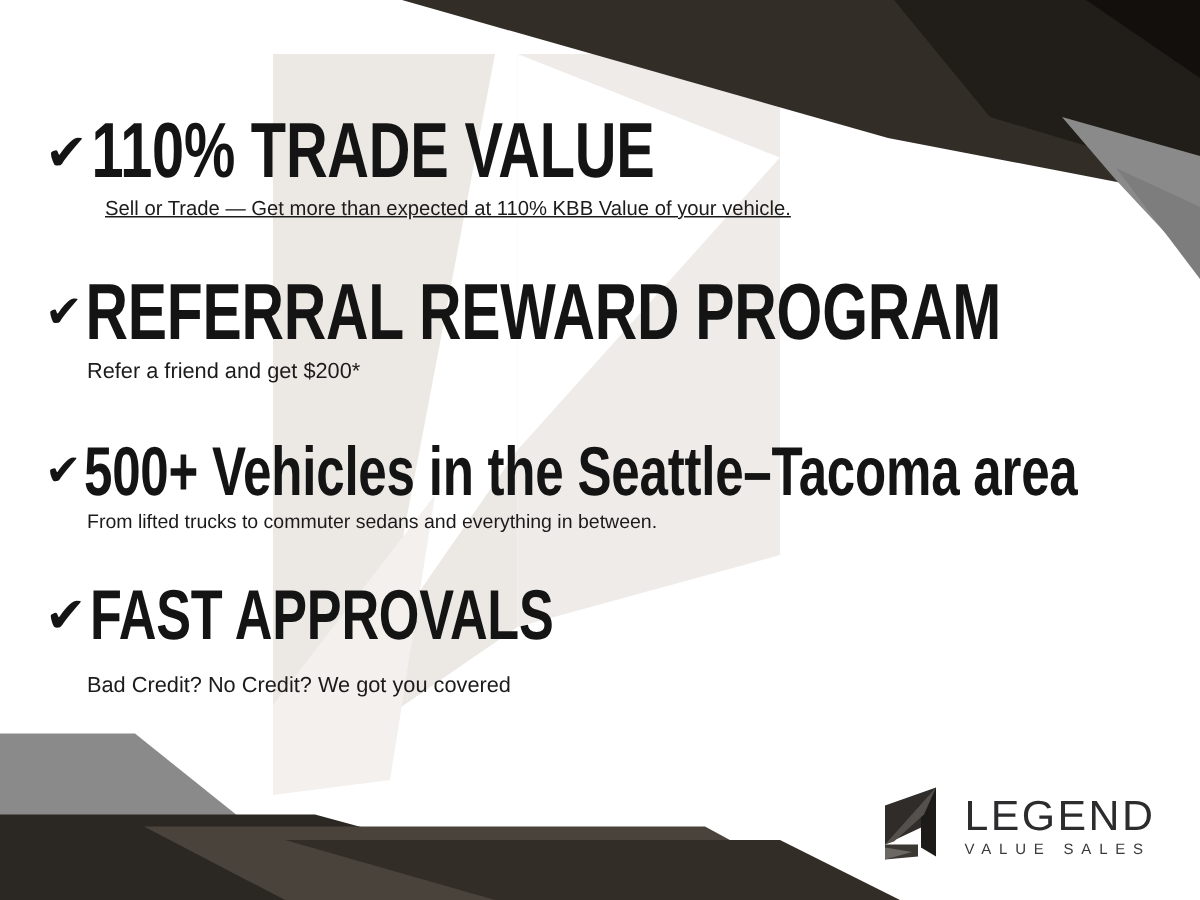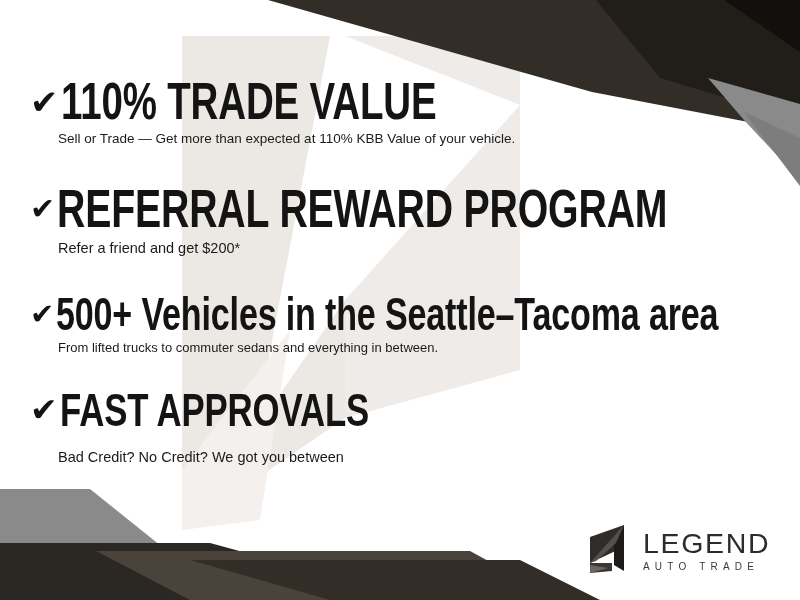--- a/index.html
+++ b/index.html
@@ -66,21 +66,21 @@
     font-size: 13.5px;
     line-height: 1.2;
     white-space: nowrap;
     font-weight: 400;
   }
 
   
   #feature-0 { top: 78px; }
   #feature-0 .check { font-size: 34px; }
   #feature-0 .headline { font-size: 52px; }
-  #feature-0 .subline { margin-left: 28px; margin-top: 5px; }
+  #feature-0 .subline { margin-left: 40px; margin-top: 5px; text-decoration: underline; }
 
   #feature-1 { top: 185px; }
   #feature-1 .check { font-size: 30px; }
   #feature-1 .headline { font-size: 53px; }
   #feature-1 .subline { margin-left: 28px; margin-top: 6px; font-size: 14.5px; }
 
   #feature-2 { top: 293px; }
   #feature-2 .check { font-size: 29px; }
   #feature-2 .headline { font-size: 46px; }
   #feature-2 .subline { margin-left: 28px; margin-top: 5px; font-size: 13px; }
@@ -178,32 +178,32 @@
         <span class="headline">500+ Vehicles in the Seattle–Tacoma area</span>
       </div>
       <div class="subline">From lifted trucks to commuter sedans and everything in between.</div>
     </div>
 
     <div class="feature" id="feature-3">
       <div class="feature-head">
         <span class="check">✔</span>
         <span class="headline">FAST APPROVALS</span>
       </div>
-      <div class="subline">Bad Credit? No Credit? We got you between</div>
+      <div class="subline">Bad Credit? No Credit? We got you covered</div>
     </div>
 
   </div>
 
   <div id="brand-logo">
     <svg id="brand-mark" width="48" height="54" viewBox="0 0 48 54">
       <polygon points="4,14 38,2 38,24 4,40" fill="#2f2c29"></polygon>
       <polygon points="38,2 38,48 28,42 28,18" fill="#1d1b19"></polygon>
       <polygon points="38,2 30,20 10,38 4,40" fill="#55504b"></polygon>
       <polygon points="4,40 26,40 26,48 4,50" fill="#3b3733"></polygon>
       <polygon points="4,42 22,45 4,50" fill="#6b6762"></polygon>
     </svg>
     <div class="logo-type">
       <div class="logo-name">LEGEND</div>
-      <div class="logo-tag">AUTO TRADE</div>
+      <div class="logo-tag">VALUE SALES</div>
     </div>
   </div>
 
 </div>
 
 </body></html>

